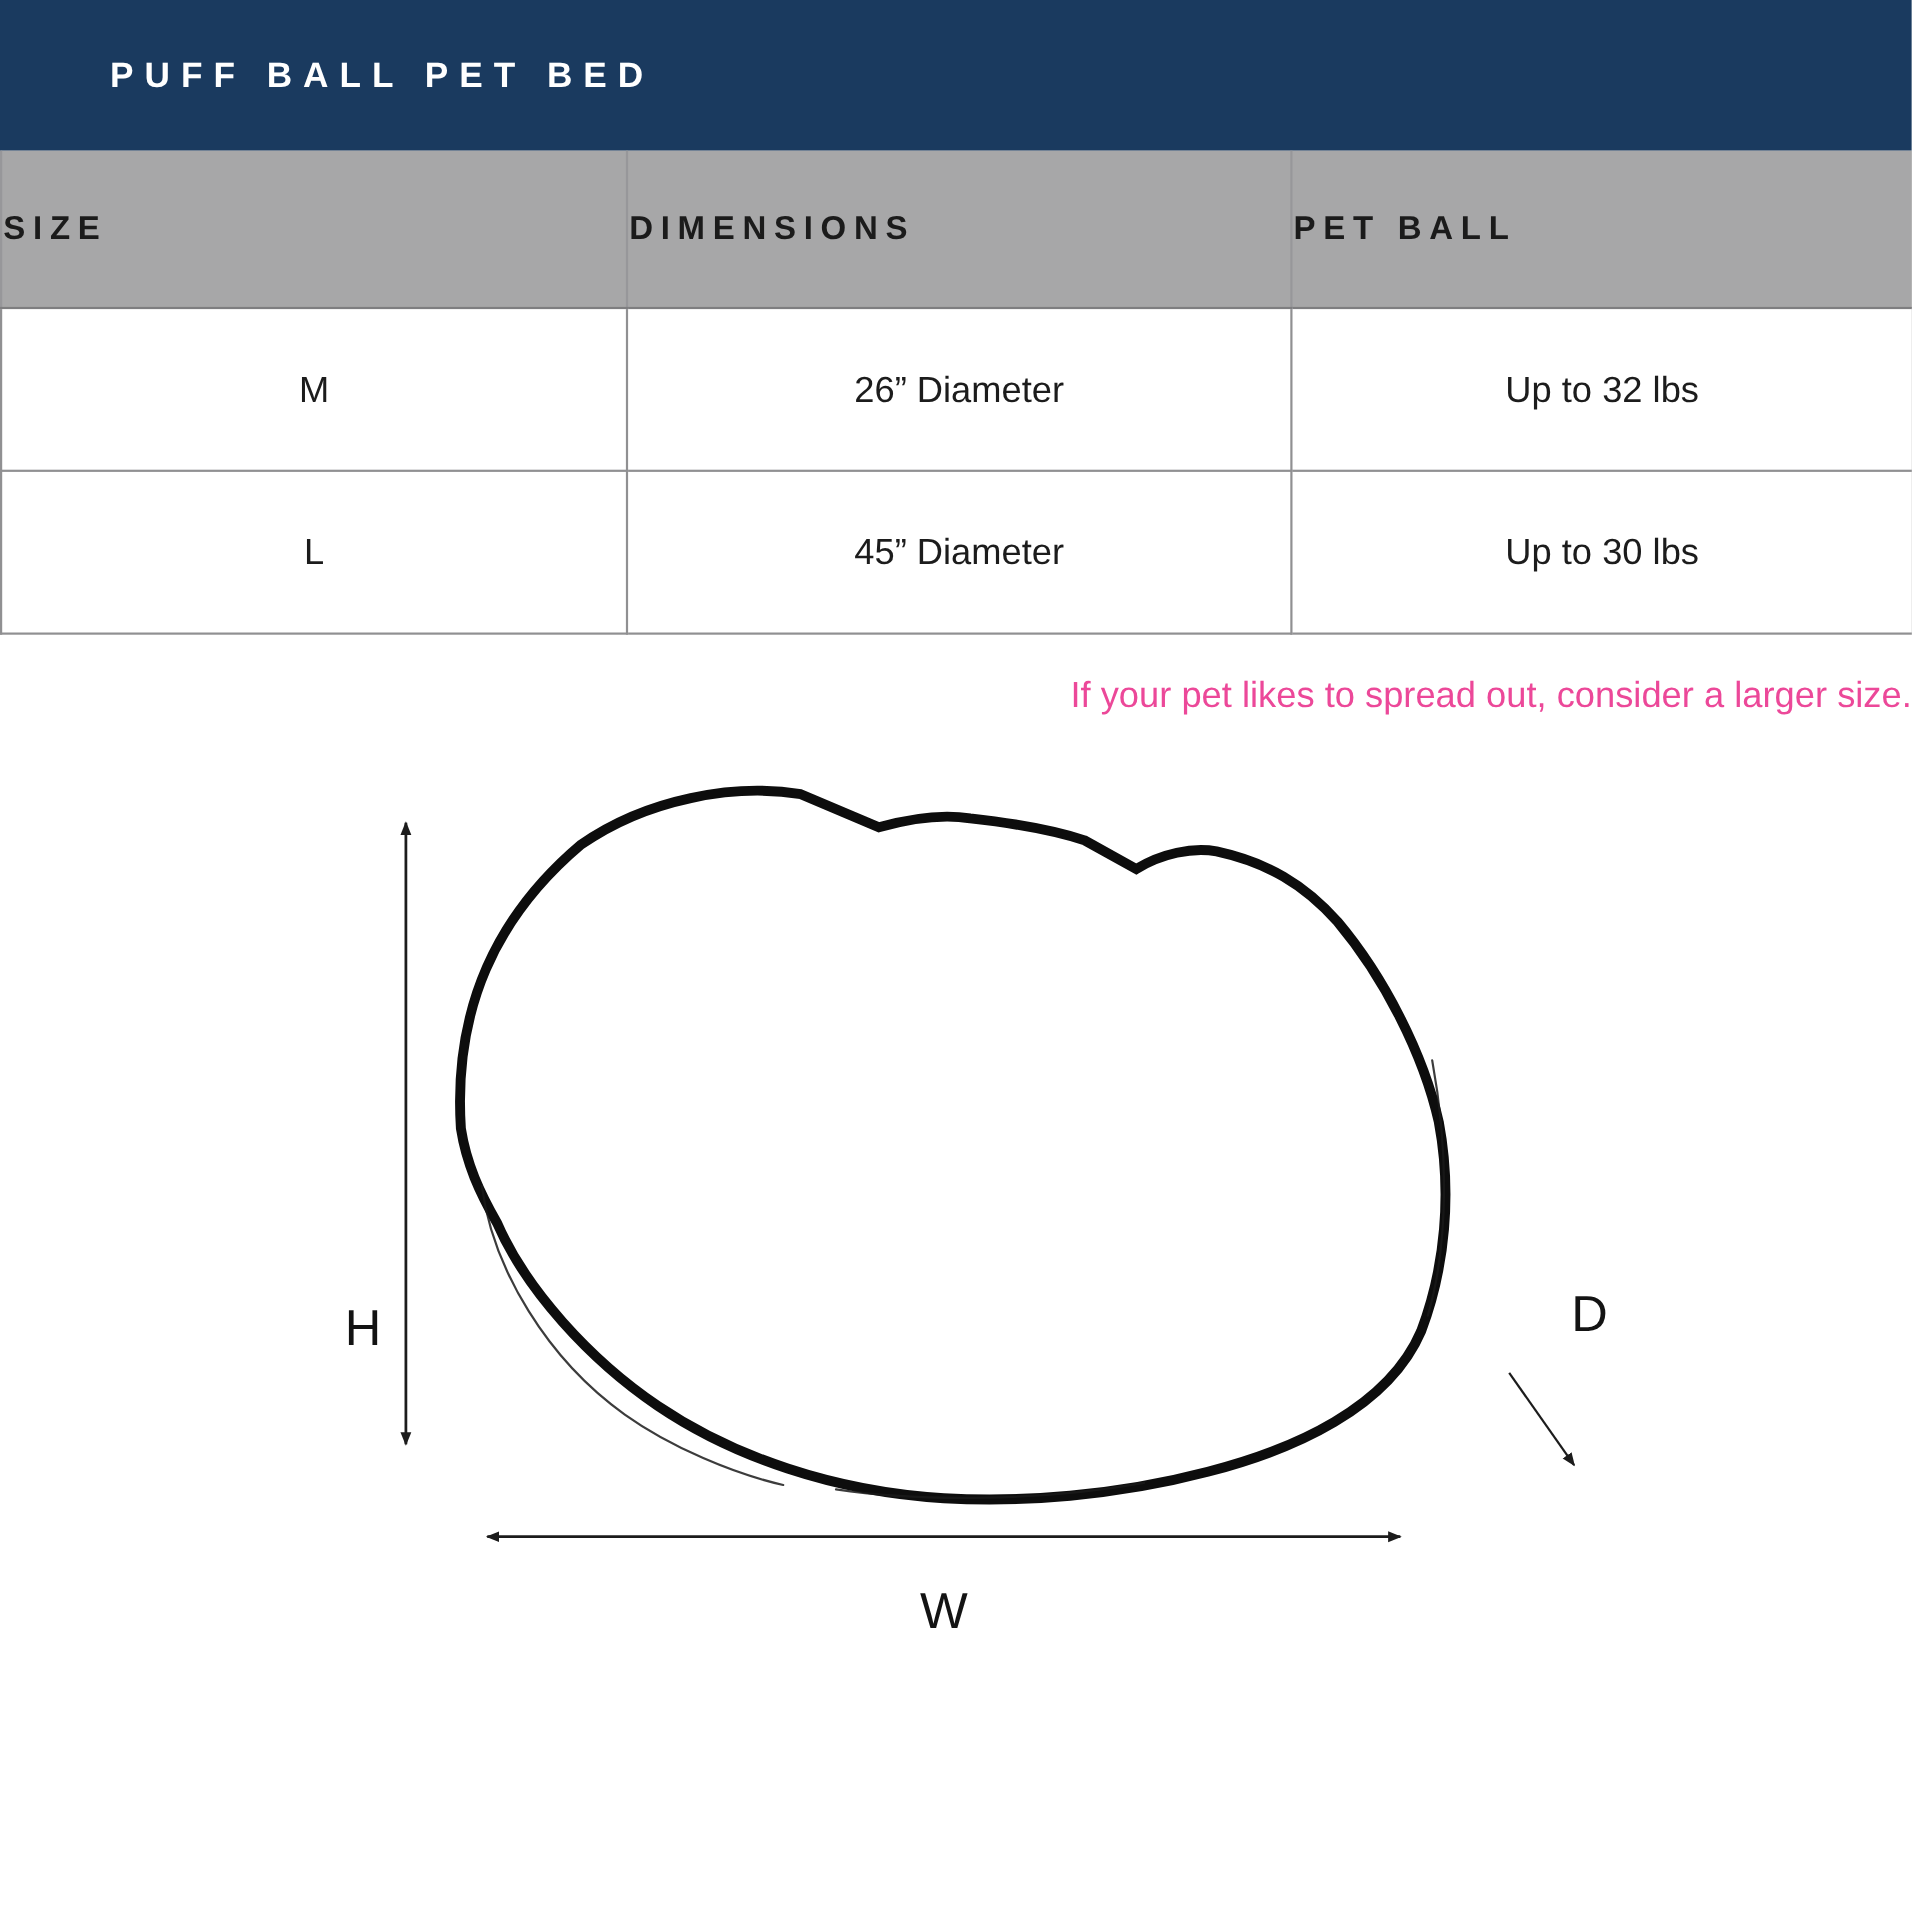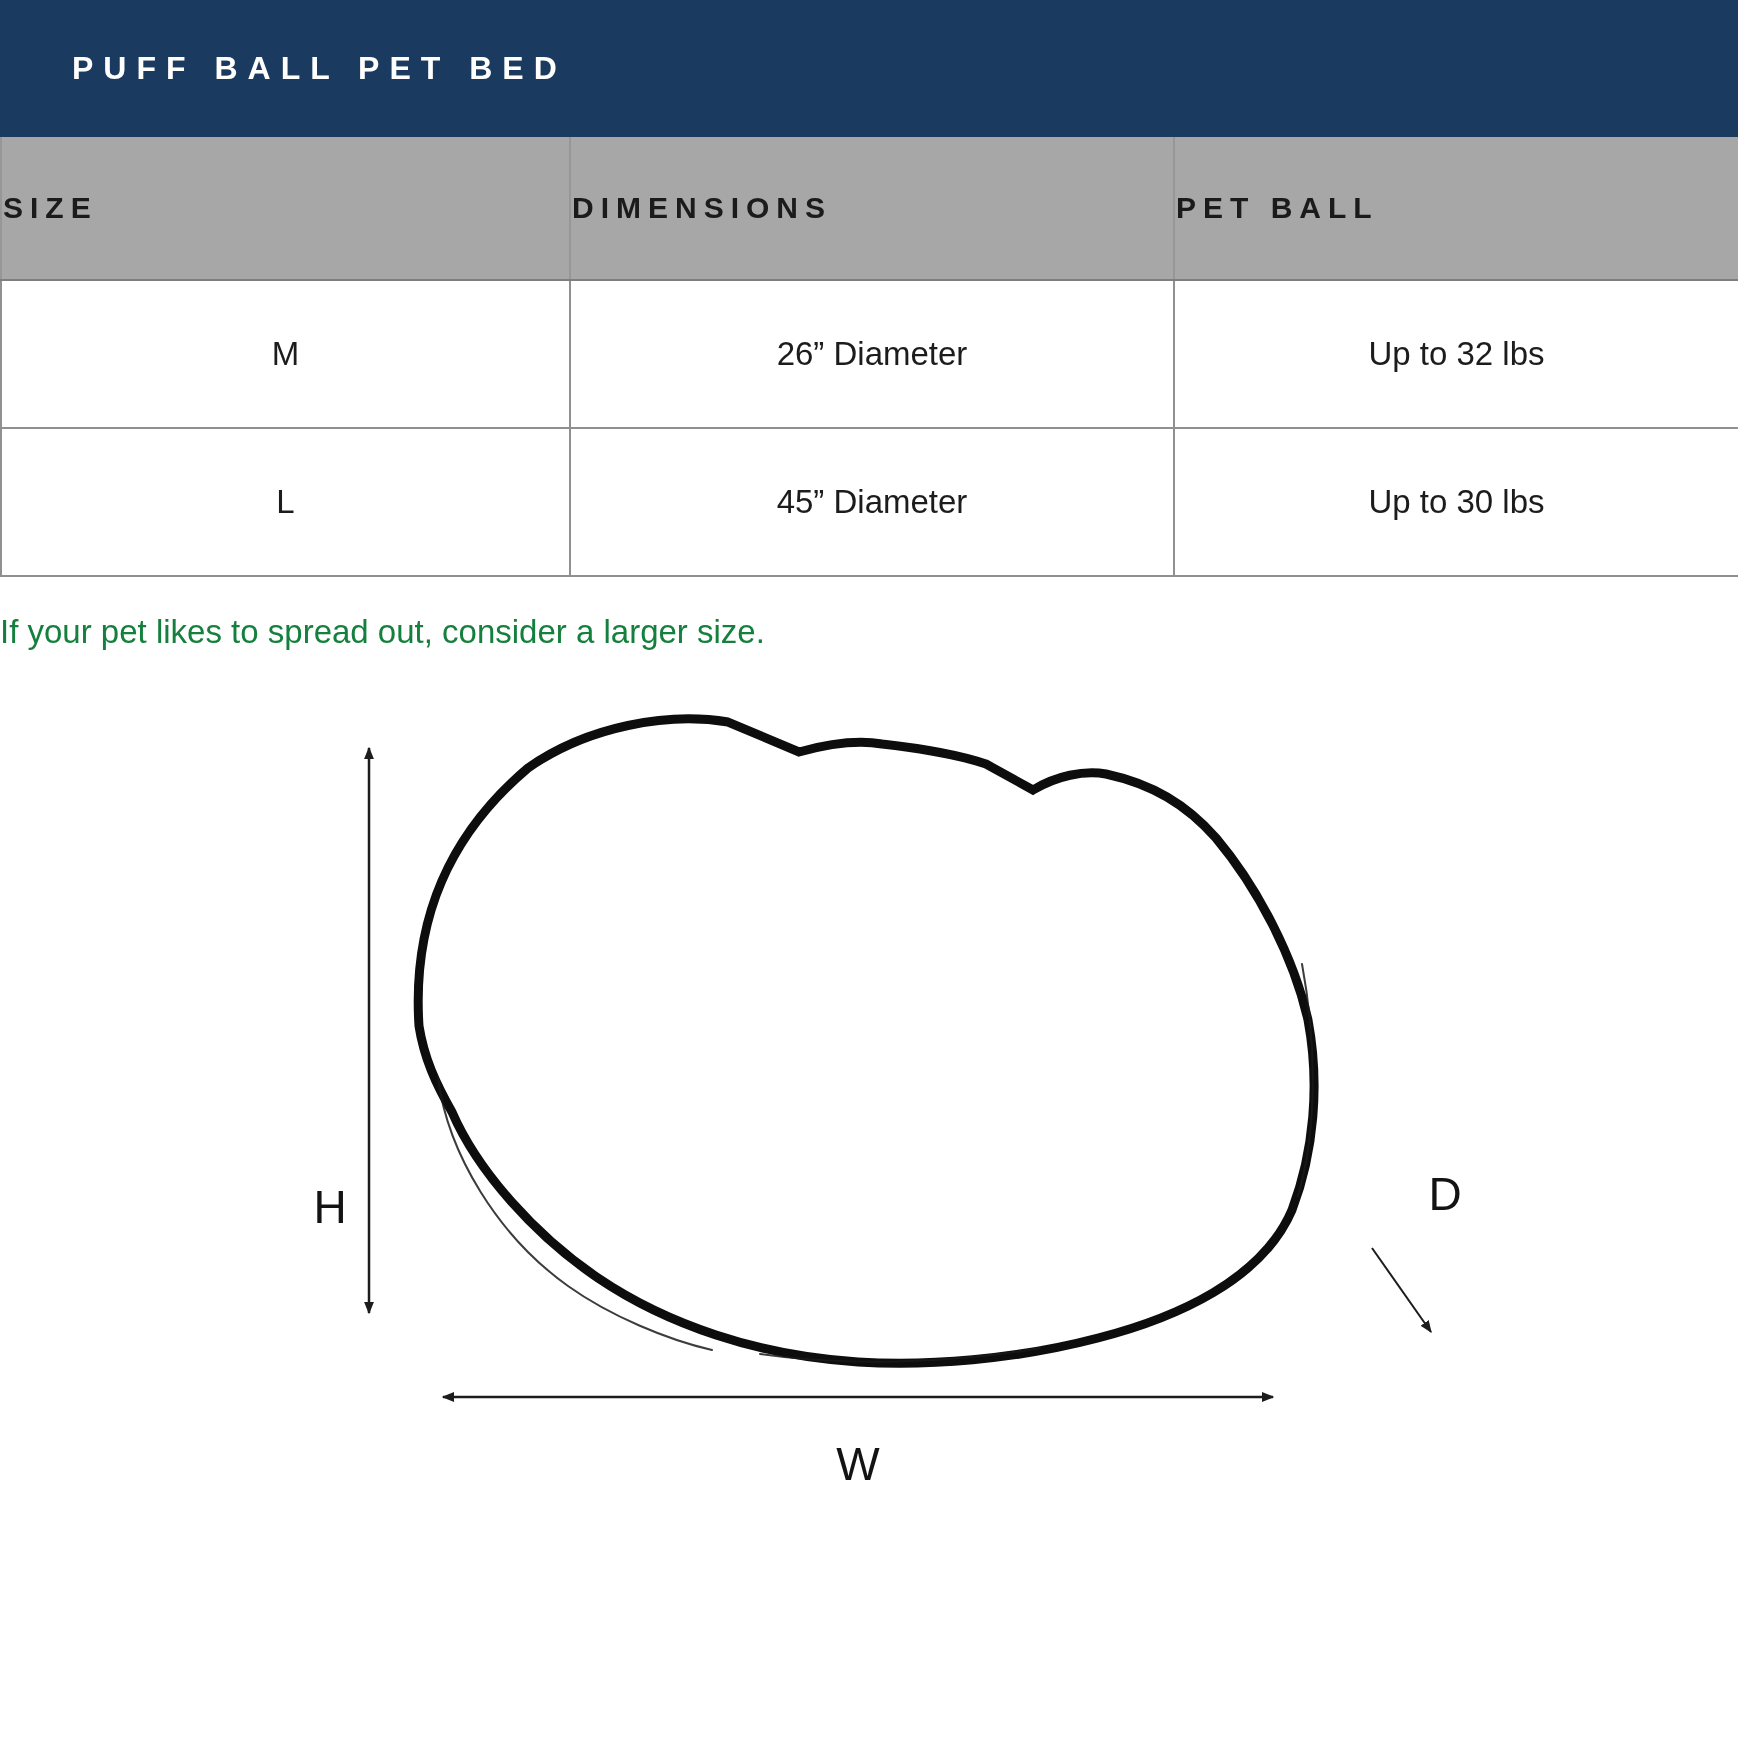--- a/index.html
+++ b/index.html
@@ -6,21 +6,21 @@
   body{
     width:1738px;height:1738px;
     font-family:"Liberation Sans", sans-serif;
     color:#1c1c1c;
     overflow:hidden;
   }
   
   .title-bar{
     height:137px;background:#1a3a5f;
     display:flex;align-items:center;
-    padding-left:72px;box-sizing:border-box;
+    padding-left:100px;box-sizing:border-box;
   }
   .title-bar .title{
     color:#ffffff;font-size:32px;font-weight:bold;
     letter-spacing:10px;
   }
   
   table.size-table{
     width:1738px;border-collapse:collapse;table-layout:fixed;
   }
   table.size-table col.c1{width:569px;}
@@ -33,21 +33,21 @@
     border:2px solid #97979a;border-top:none;border-bottom:2px solid #7e7e80;
   }
   table.size-table td{
     height:144px;background:#ffffff;
     font-size:33px;color:#1c1c1c;text-align:center;vertical-align:middle;
     border:2px solid #909092;
   }
   
   .note{
     padding-top:36px;height:41px;
-    text-align:left;font-size:33px;color:#15803d;
+    text-align:right;font-size:33px;color:#ec4899;
   }
   
   .diagram{display:block;width:1738px;height:950px;}
   .dim-line{stroke:#1c1c1c;stroke-width:2.5;}
   .dim-line-thin{stroke:#1c1c1c;stroke-width:2;}
   .dim-label{
     font-family:"Liberation Sans", sans-serif;
     font-size:46px;fill:#131313;font-weight:400;
   }
   .bed-stroke{fill:none;stroke:#0d0d0d;stroke-width:9;stroke-linejoin:miter;stroke-linecap:round;}

